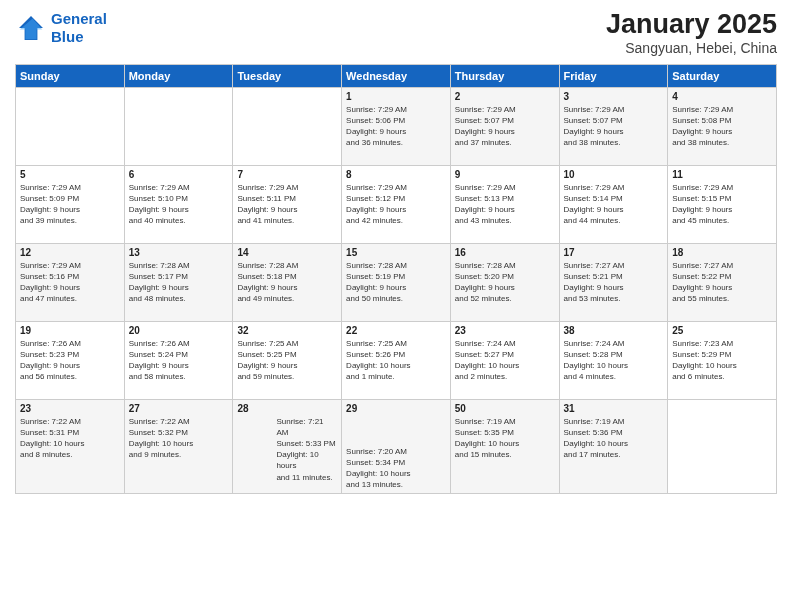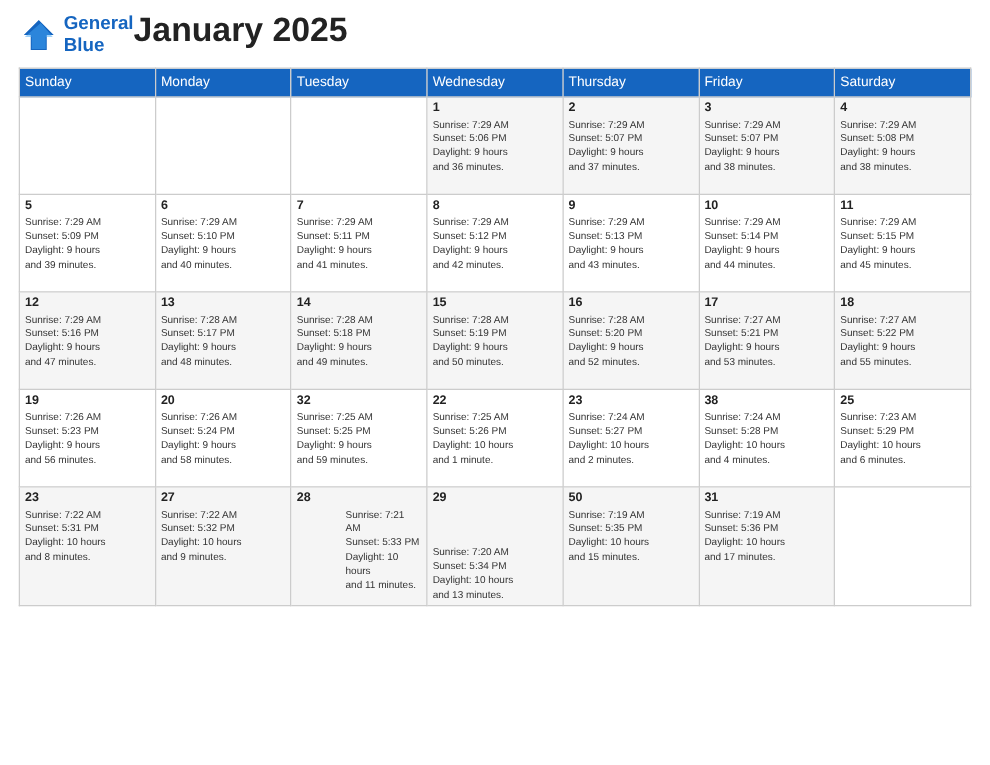--- a/index.html
+++ b/index.html
@@ -10,21 +10,21 @@
       height: 612px;
       overflow: hidden;
     }
     .container {
       width: 792px;
       padding: 10px 15px 5px 15px;
     }
     .header-row {
       display: flex;
       align-items: flex-start;
-      justify-content: flex-start;
+      justify-content: space-between;
       margin-bottom: 8px;
     }
     .logo {
       display: flex;
       align-items: center;
       gap: 4px;
     }
     .logo-icon {
       width: 32px;
       height: 32px;
@@ -44,21 +44,21 @@
     }
     table {
       width: 100%;
       border-collapse: collapse;
       table-layout: fixed;
     }
     thead tr th {
       background-color: #1565c0;
       color: #fff;
       font-size: 11px;
-      font-weight: normal;
+      font-weight: bold;
       text-align: left;
       padding: 5px 4px;
       border: 1px solid #ccc;
     }
     tbody tr td {
       vertical-align: top;
       border: 1px solid #ccc;
       padding: 3px 4px;
       font-size: 8.5px;
       color: #333;
@@ -97,20 +97,21 @@
       </svg>
       <div>
         <div style="font-size:15px;font-weight:bold;color:#333;line-height:1.2;">
           <span style="color:#1565c0;">General</span>
         </div>
         <div style="font-size:15px;font-weight:bold;color:#1565c0;line-height:1.2;">Blue</div>
       </div>
     </div>
     <div class="title-block">
       <div class="month-title">January 2025</div>
+      <div class="subtitle">Sangyuan, Hebei, China</div>
     </div>
   </div>
 
   <table>
     <thead>
       <tr>
         <th>Sunday</th>
         <th>Monday</th>
         <th>Tuesday</th>
         <th>Wednesday</th>

